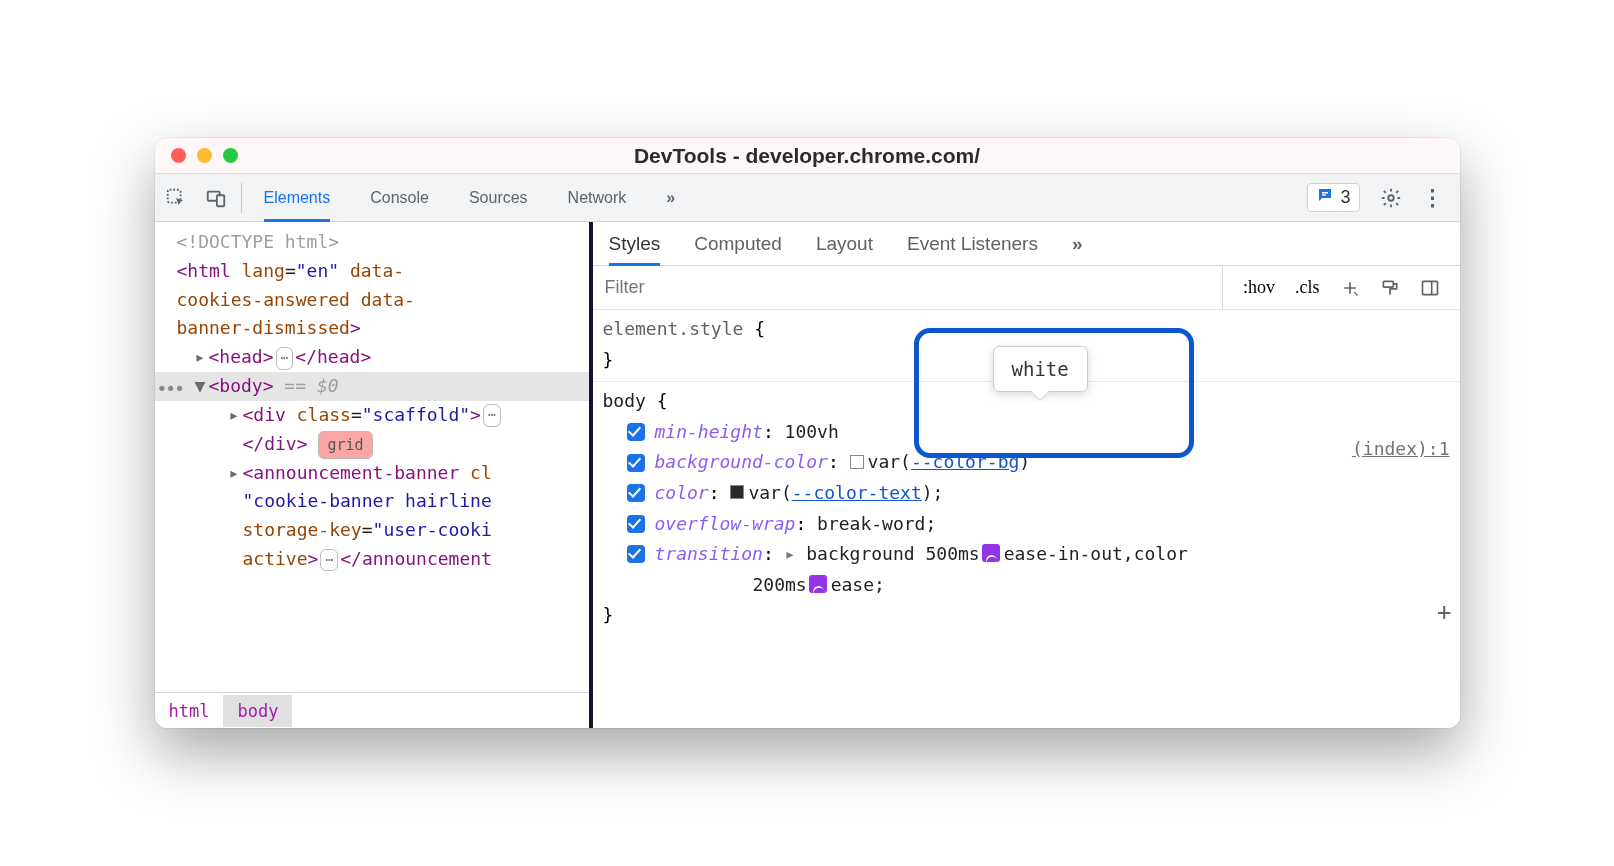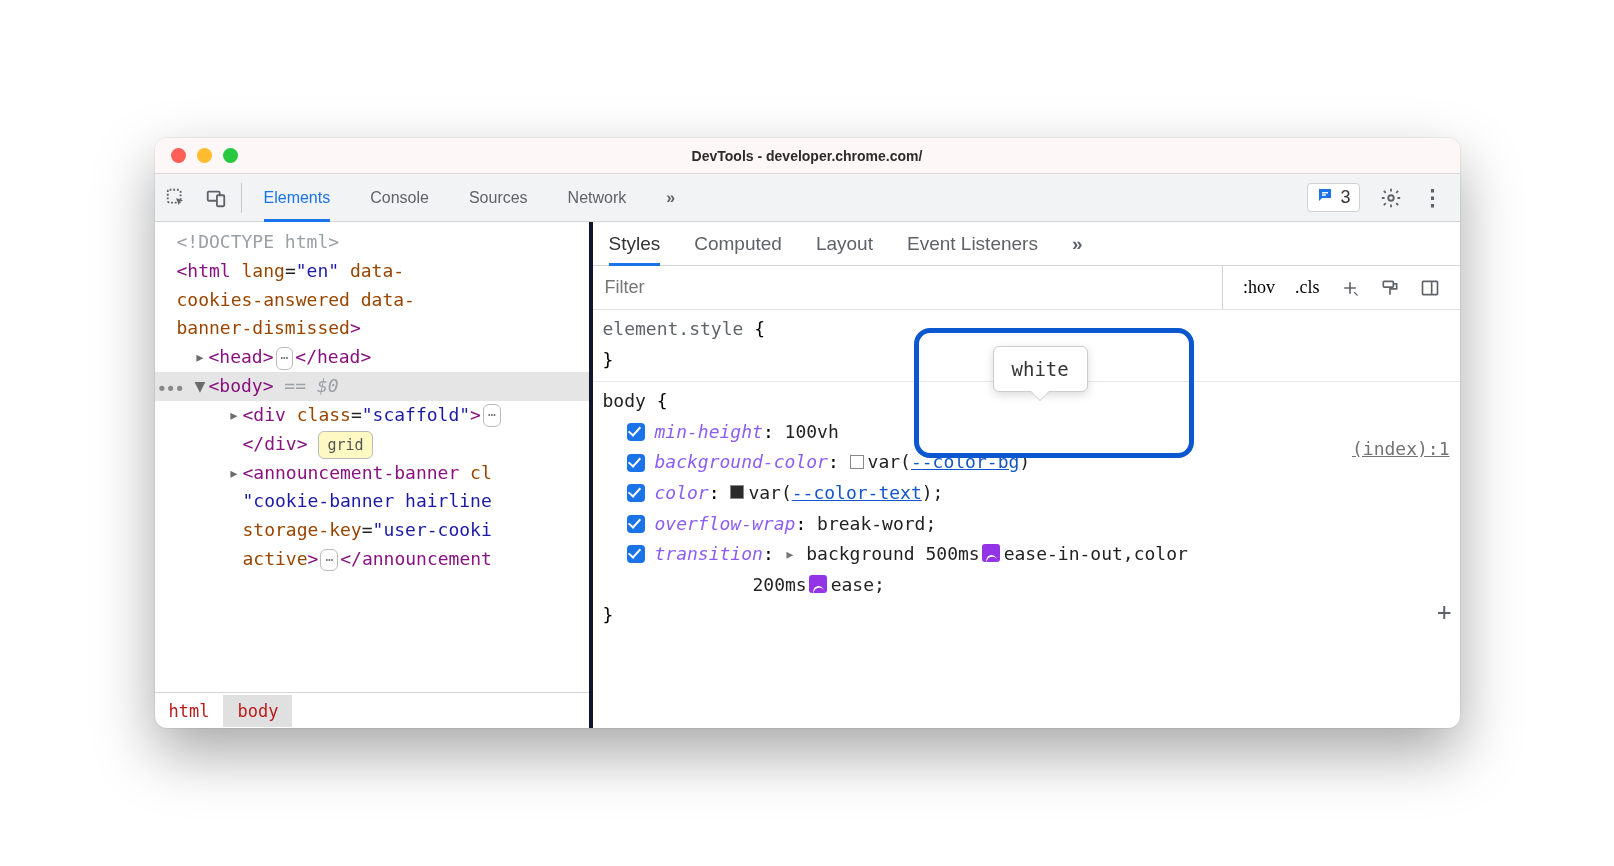--- a/index.html
+++ b/index.html
@@ -39,21 +39,21 @@
     padding-left: 16px;
   }
   .tl { width: 15px; height: 15px; border-radius: 50%; }
   .tl.red { background:#ff5f57; }
   .tl.yellow { background:#febc2e; }
   .tl.green { background:#28c840; }
   .title {
     position: absolute;
     left: 0; right: 0;
     text-align: center;
-    font-size: 14px;
+    font-size: 21px;
     font-weight: 600;
     color: #2b2b2b;
     pointer-events: none;
   }
   
   .toptabs {
     height: 48px;
     background: #f1f3f4;
     border-bottom: 1px solid #d5d5d5;
     display: flex;
@@ -112,35 +112,35 @@
     margin-left: -22px;
     padding-left: 22px;
   }
   .tri { color:#6b6b6b; display:inline-block; width: 14px; }
   .morebadge {
     display:inline-block; border:1px solid #bbb; border-radius:6px;
     padding:0 4px; font-size:13px; color:#777; vertical-align:middle;
     margin:0 2px;
   }
   .gridbadge {
-    display:inline-block; border:1px solid #bbb; background:#fef9c3; border-radius:6px;
+    display:inline-block; border:1px solid #bbb; background:#fca5a5; border-radius:6px;
     padding:1px 8px; font-size:15px; color:#555; vertical-align:middle;
   }
   .gutter-dots {
     position:absolute; left:2px; font-size:18px; color:#888; letter-spacing:-2px;
   }
   .breadcrumb {
     border-top:1px solid #d5d5d5;
     height: 36px;
     display:flex;
     align-items:center;
     font-family: Menlo, Consolas, monospace;
     font-size:17px;
   }
-  .crumb { padding: 6px 14px; color:#b91c1c; cursor:pointer; }
+  .crumb { padding: 6px 14px; color:#a21caf; cursor:pointer; }
   .crumb.active { background:#e0e0e0; }
   
   .styles-panel { flex:1; display:flex; flex-direction:column; min-height:0; }
   .subtabs {
     height: 44px; border-bottom:1px solid #d5d5d5;
     display:flex; align-items:center; padding:0 16px; gap:34px;
   }
   .subtab { font-size:19px; color:#5f6368; cursor:pointer; height:100%; display:flex; align-items:center; position:relative;}
   .subtab.active { color:#333; font-weight:500; }
   .subtab.active::after { content:""; position:absolute; bottom:-1px; left:0; right:0; height:3px; background:#1a73e8; }

